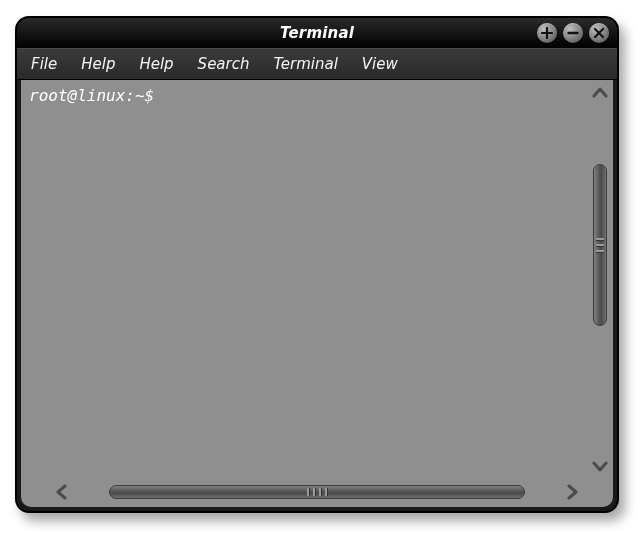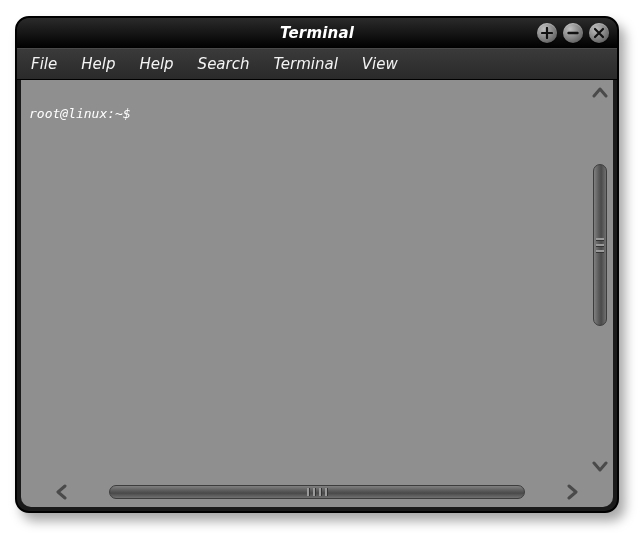--- a/index.html
+++ b/index.html
@@ -86,25 +86,24 @@
     overflow: hidden;
   }
   .term-area {
     position: absolute;
     left: 0;
     top: 0;
     right: 28px;
     bottom: 28px;
     padding: 6px 8px;
     font-family: "DejaVu Sans Mono", "Liberation Mono", Consolas, monospace;
-    font-size: 13px;
+    font-size: 16px;
     color: #ffffff;
     white-space: pre;
     cursor: text;
-    margin-top: 20px;
   }
   
   .vscroll {
     position: absolute;
     right: 2px;
     top: 2px;
     bottom: 30px;
     width: 22px;
     display: flex;
     flex-direction: column;

